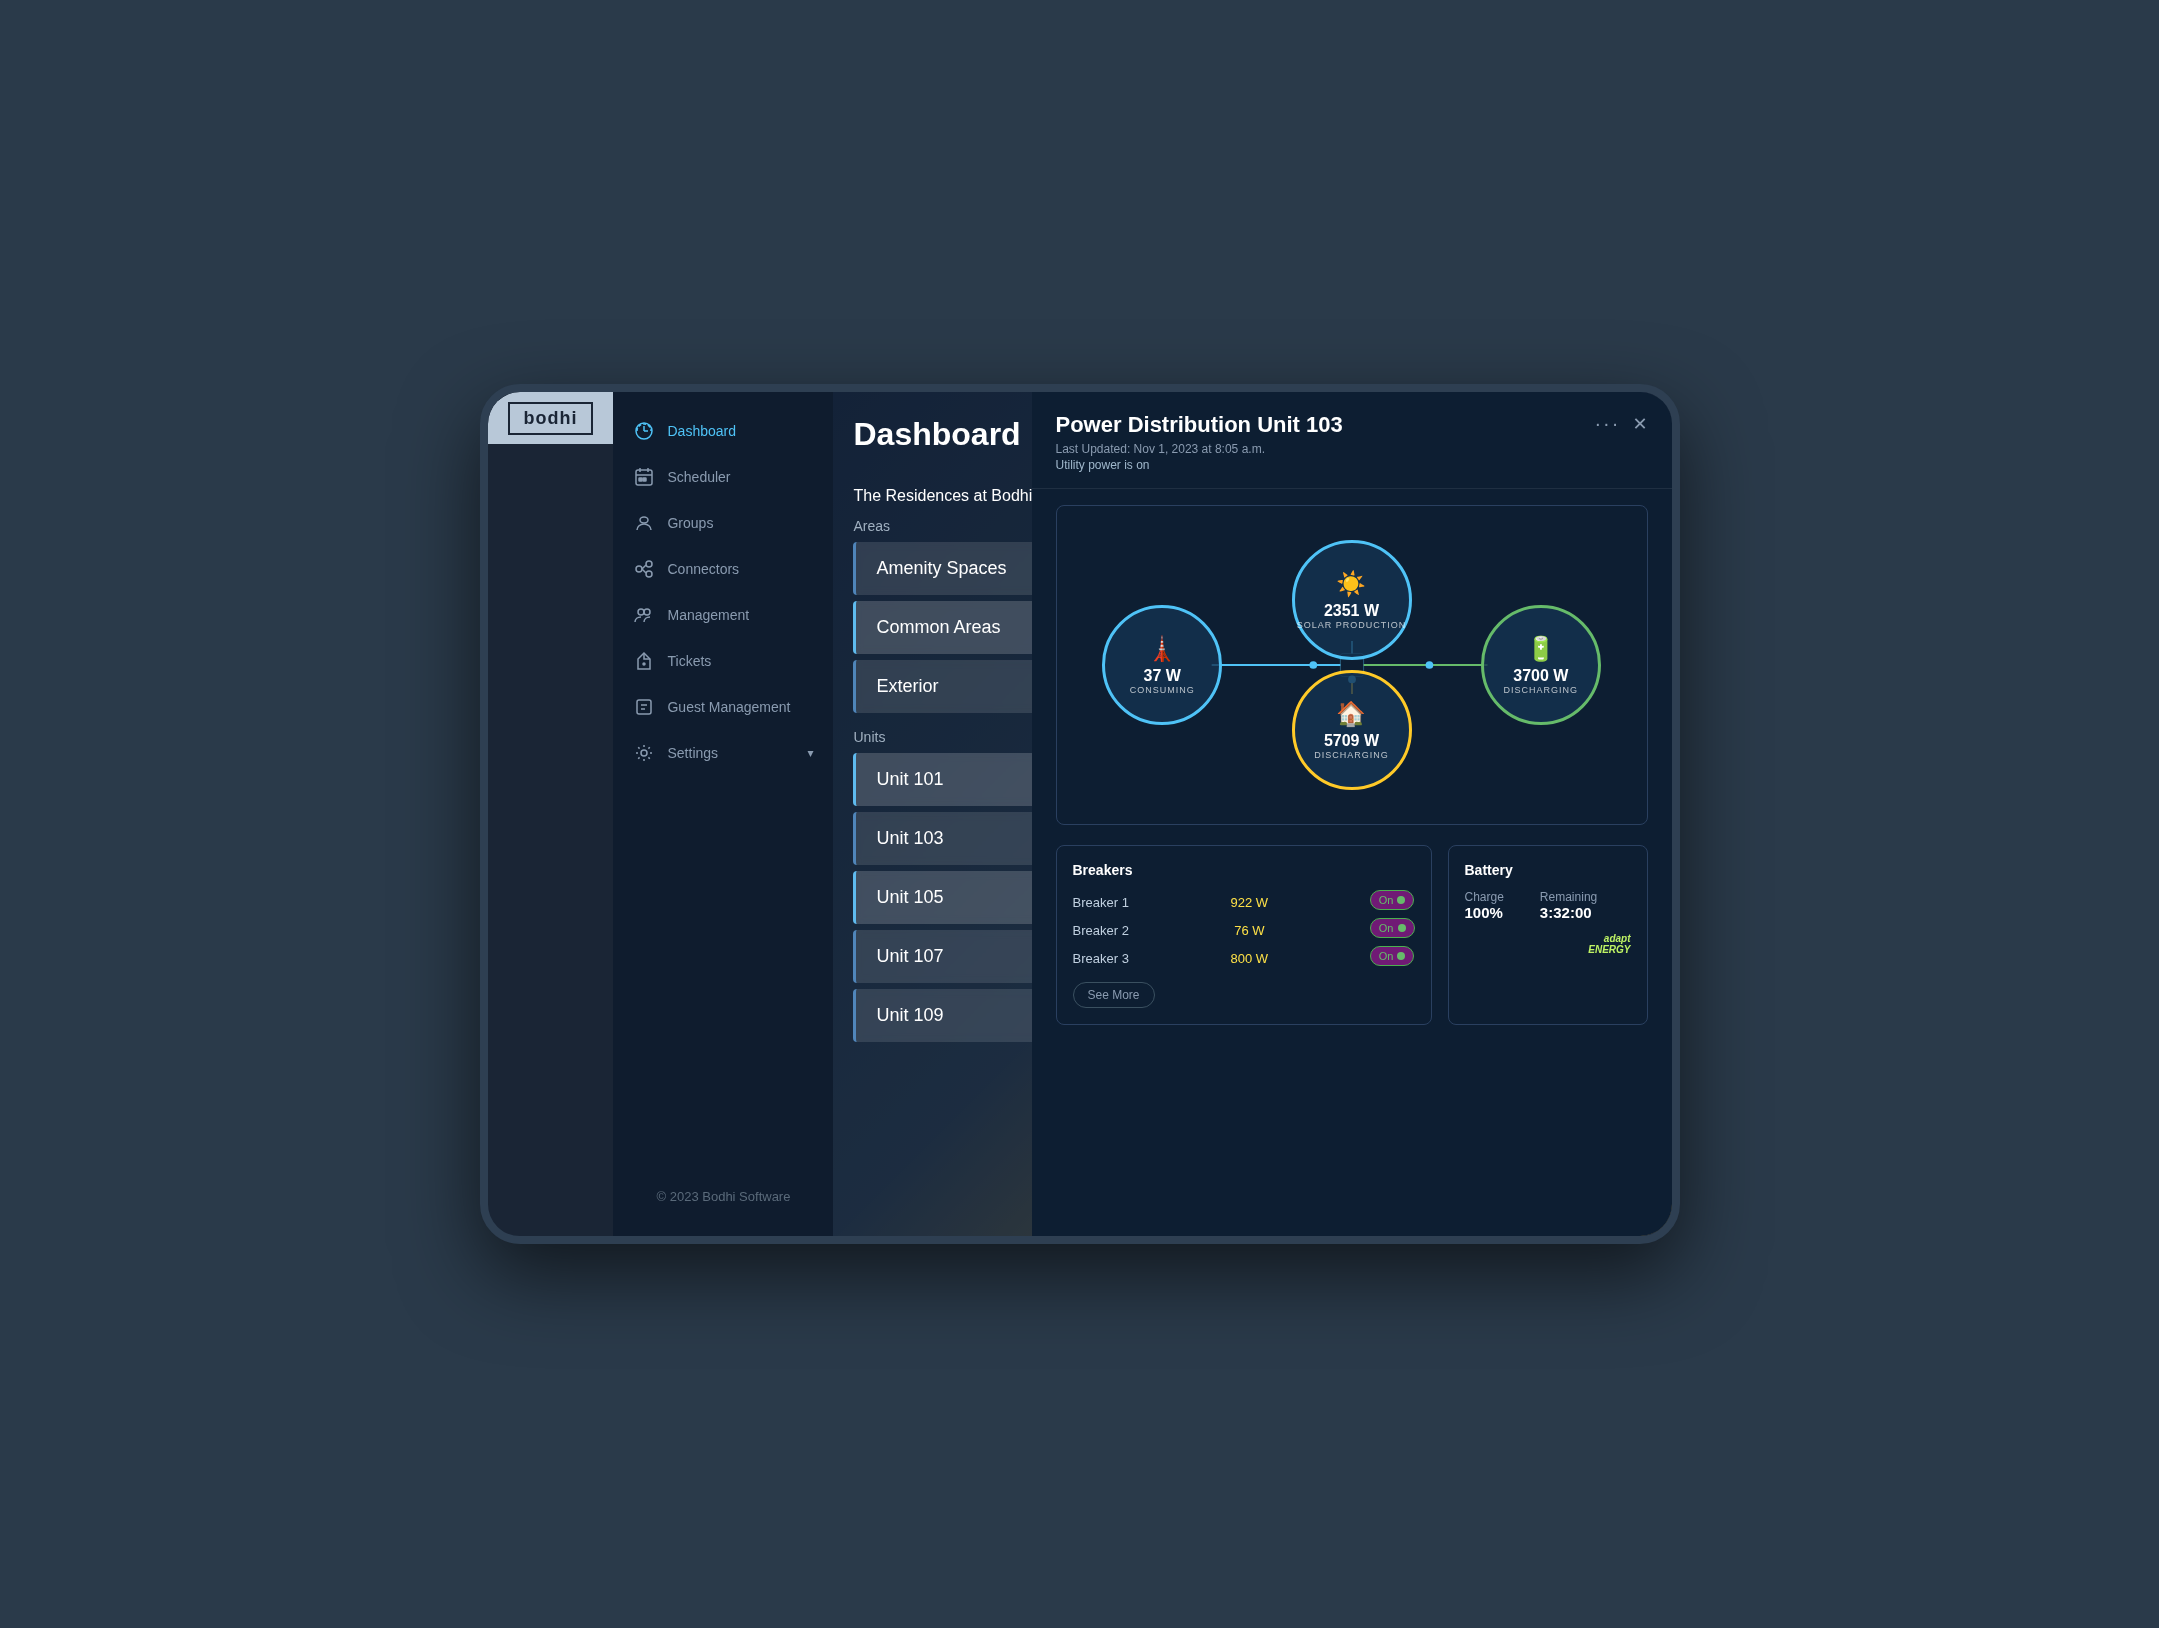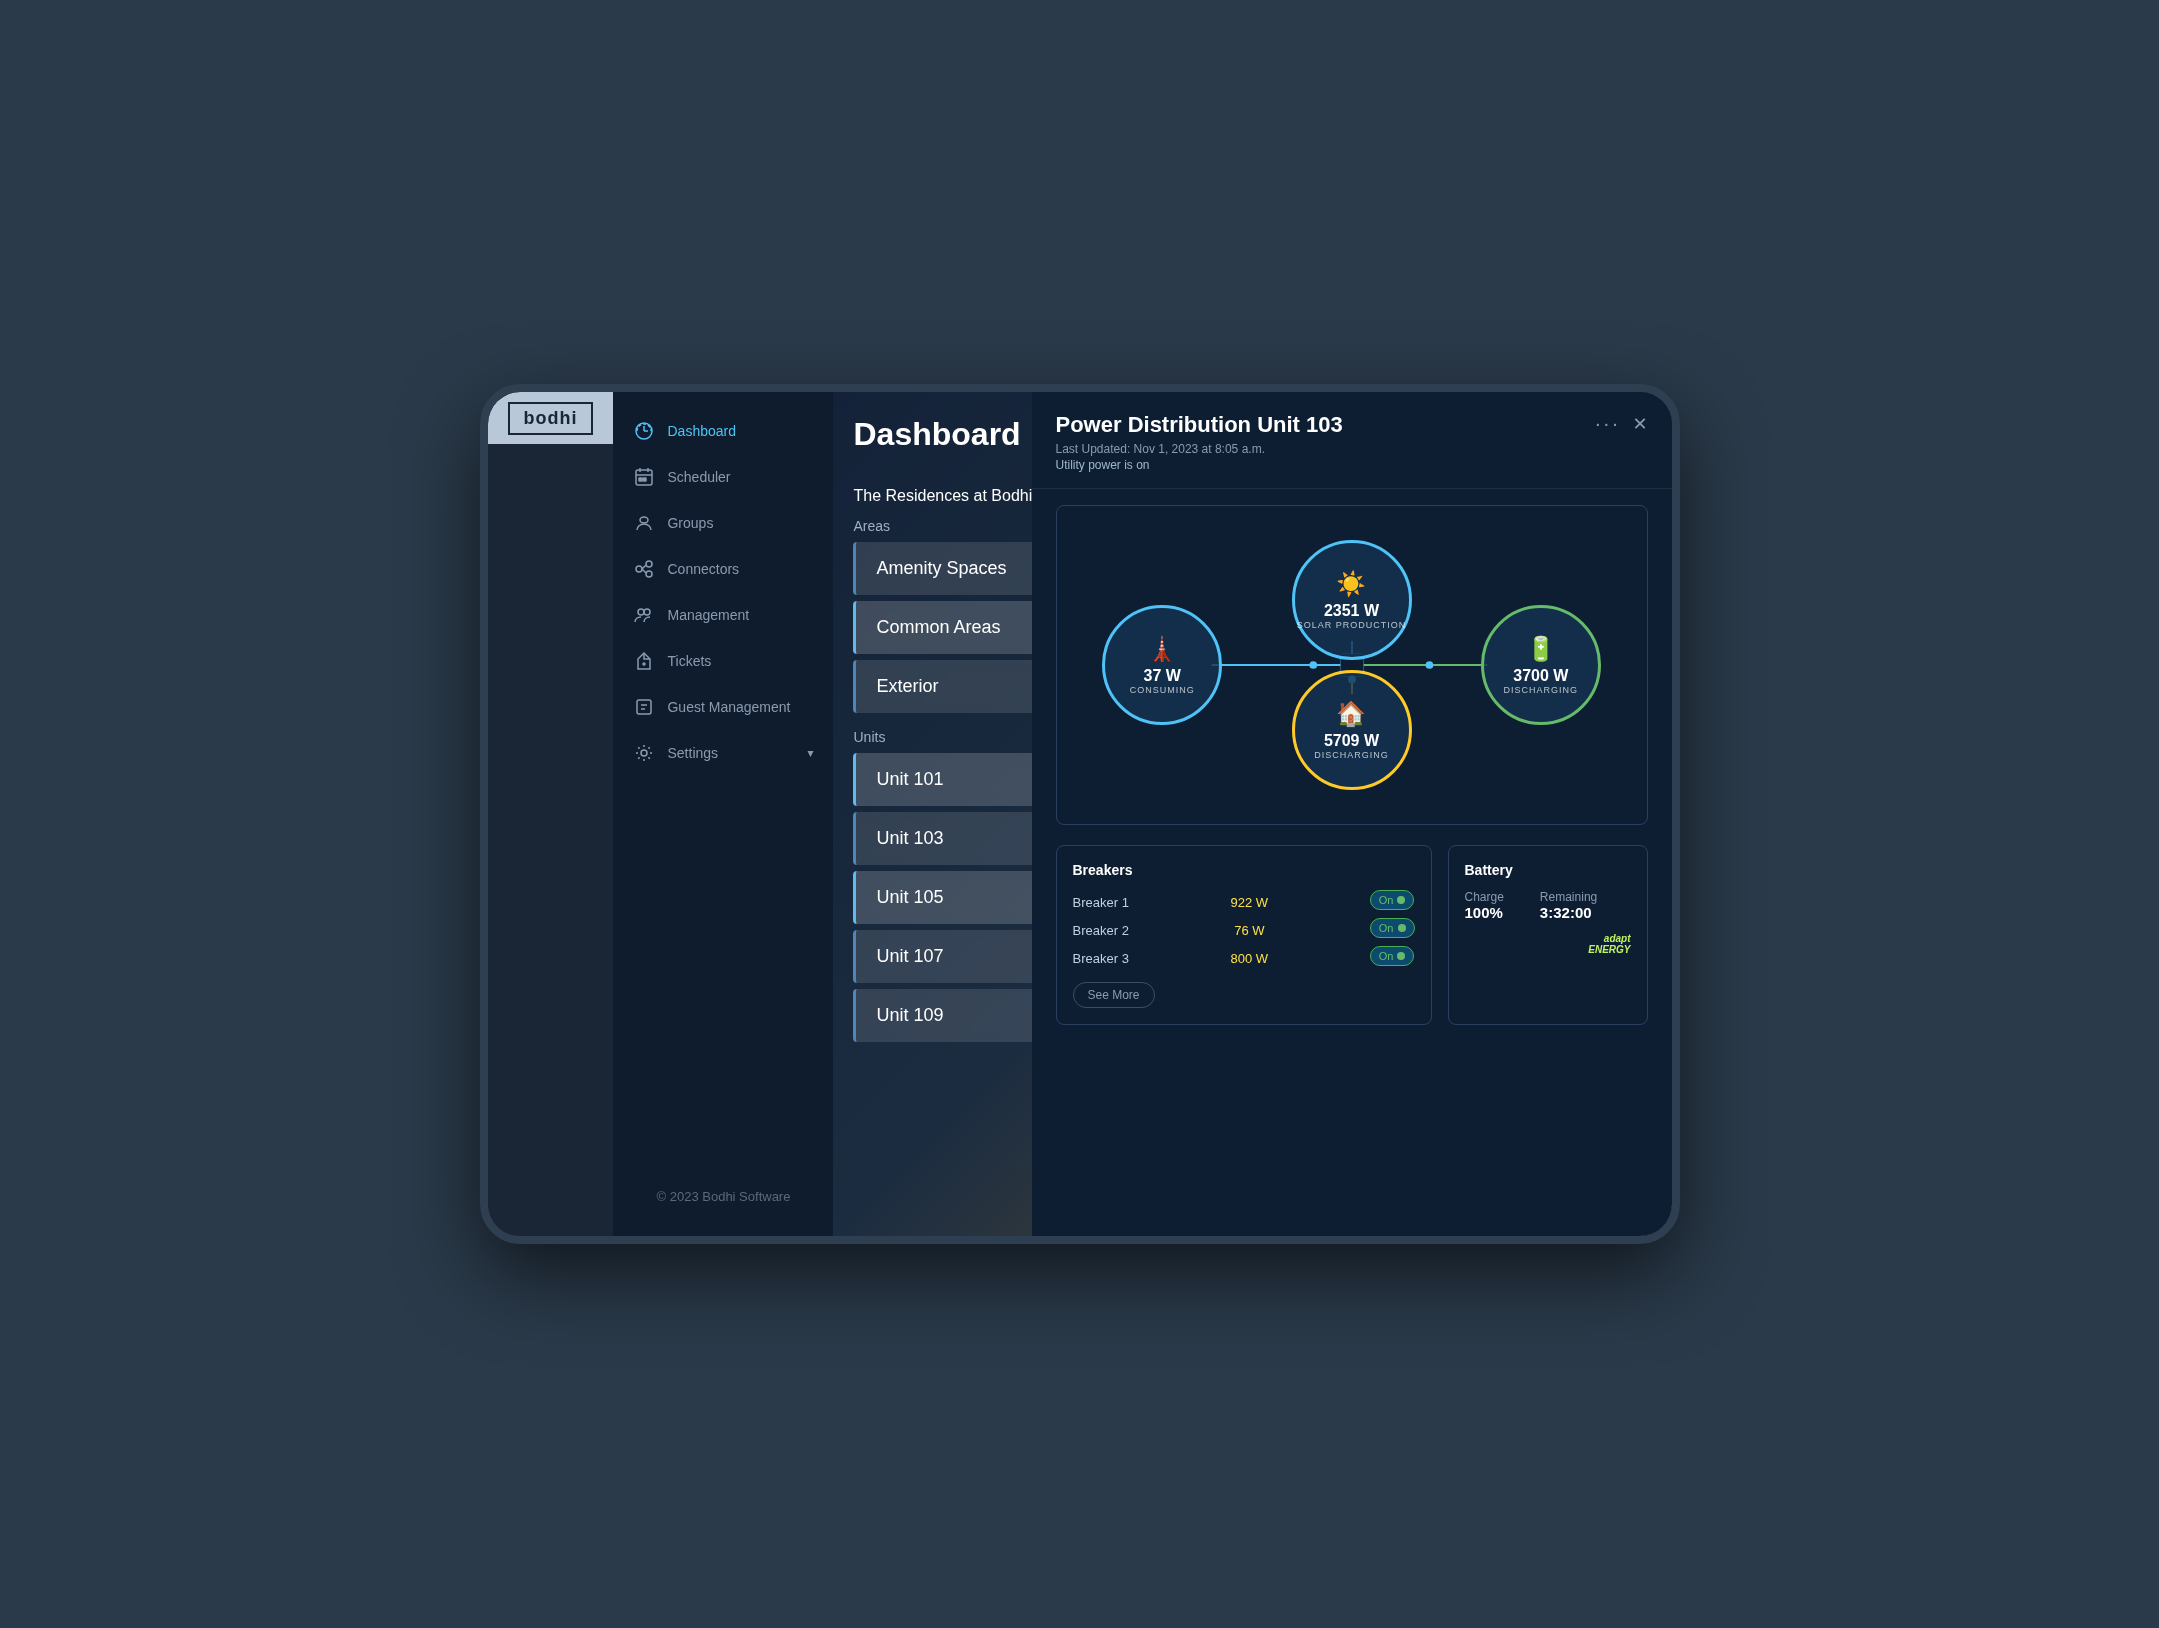--- a/index.html
+++ b/index.html
@@ -330,21 +330,21 @@
       display: flex;
       align-items: flex-end;
       justify-content: space-between;
       margin-bottom: 8px;
       font-size: 13px;
       color: #c0d0e0;
     }
     .breaker-name { font-weight: 500; }
     .breaker-value { color: #fde047; }
     .toggle-on {
-      background: #0c4a6e;
+      background: #701a75;
       border: 1px solid #4caf50;
       border-radius: 12px;
       padding: 3px 8px;
       font-size: 11px;
       color: #66bb6a;
       display: flex;
       align-items: center;
       gap: 4px;
       cursor: pointer;
     }

